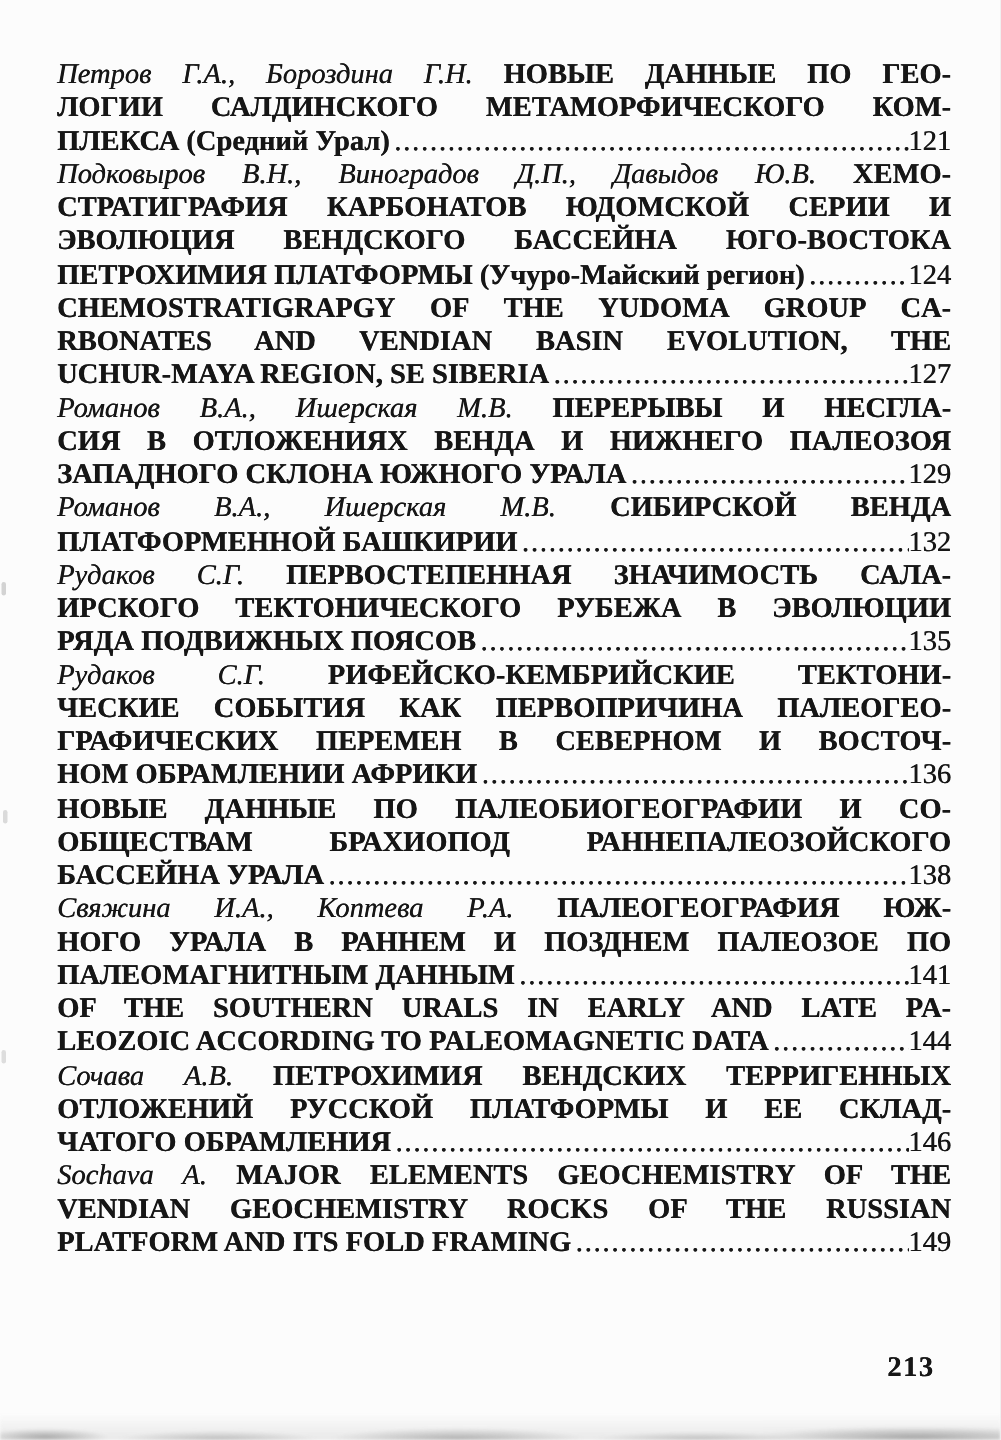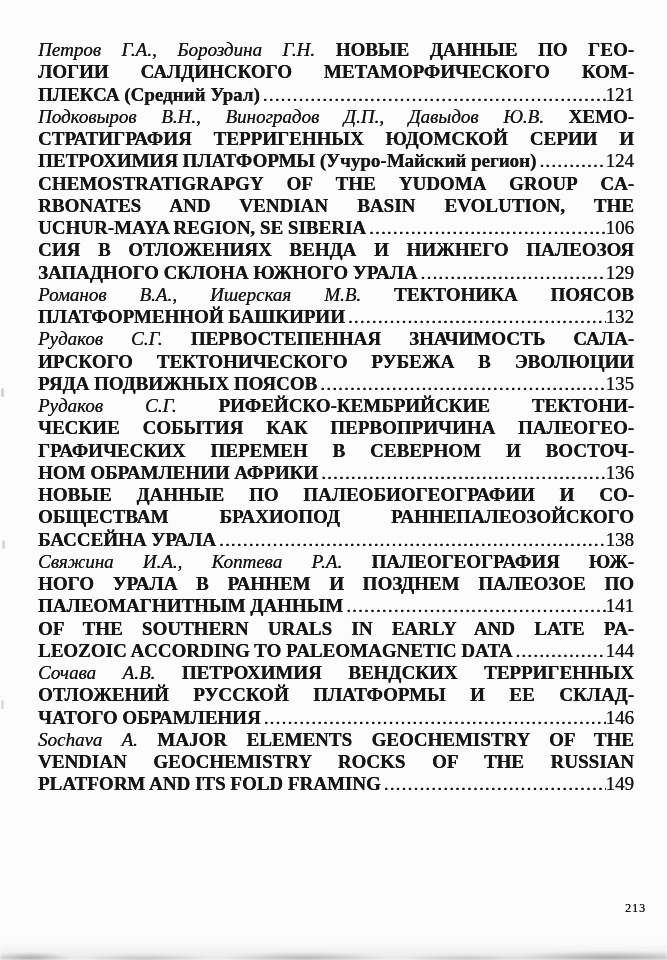--- a/index.html
+++ b/index.html
@@ -67,24 +67,25 @@
   .pn {
     flex: 0 0 auto;
     white-space: nowrap;
     font-weight: normal;
   }
   .i { font-style: italic; font-weight: normal; }
   .b { font-weight: bold; }
   .folio {
     position: absolute;
     top: 901px;
-    right: 21px;
-    font-size: 12px;
+    right: 44px;
+    font-size: 19px;
     letter-spacing: 1px;
     text-shadow: 0.2px 0 0 currentColor;
+    font-weight: bold;
   }
   
   .scan-band {
     position: absolute;
     left: 0;
     bottom: 0;
     width: 100%;
     height: 18px;
     filter: blur(1.2px);
     opacity: .75;
@@ -106,46 +107,48 @@
         <div class="line"><span class="i">Петров Г.А., Бороздина Г.Н.</span><span class="b"> НОВЫЕ ДАННЫЕ ПО ГЕО-</span></div>
         <div class="line"><span class="b">ЛОГИИ САЛДИНСКОГО МЕТАМОРФИЧЕСКОГО КОМ-</span></div>
         <div class="line leader-line">
           <span class="lt"><span class="b">ПЛЕКСА (Средний Урал)</span></span>
           <span class="dots">................................................................................................................................................................</span>
           <span class="pn">121</span>
         </div>
       </div>
       <div class="entry">
         <div class="line"><span class="i">Подковыров В.Н., Виноградов Д.П., Давыдов Ю.В.</span><span class="b"> ХЕМО-</span></div>
-        <div class="line"><span class="b">СТРАТИГРАФИЯ ТЕРРИГЕННЫХ ЮДОМСКОЙ СЕРИИ И</span></div>
+        <div class="line"><span class="b">СТРАТИГРАФИЯ КАРБОНАТОВ ЮДОМСКОЙ СЕРИИ И</span></div>
+        <div class="line"><span class="b">ЭВОЛЮЦИЯ ВЕНДСКОГО БАССЕЙНА ЮГО-ВОСТОКА</span></div>
         <div class="line leader-line">
           <span class="lt"><span class="b">ПЕТРОХИМИЯ ПЛАТФОРМЫ (Учуро-Майский регион)</span></span>
           <span class="dots">................................................................................................................................................................</span>
           <span class="pn">124</span>
         </div>
       </div>
       <div class="entry">
         <div class="line"><span class="b">CHEMOSTRATIGRAPGY OF THE YUDOMA GROUP CA-</span></div>
         <div class="line"><span class="b">RBONATES AND VENDIAN BASIN EVOLUTION, THE</span></div>
         <div class="line leader-line">
           <span class="lt"><span class="b">UCHUR-MAYA REGION, SE SIBERIA</span></span>
           <span class="dots">................................................................................................................................................................</span>
-          <span class="pn">106</span>
-        </div>
-      </div>
-      <div class="entry">
+          <span class="pn">127</span>
+        </div>
+      </div>
+      <div class="entry">
+        <div class="line"><span class="i">Романов В.А., Ишерская М.В.</span><span class="b"> ПЕРЕРЫВЫ И НЕСГЛА-</span></div>
         <div class="line"><span class="b">СИЯ В ОТЛОЖЕНИЯХ ВЕНДА И НИЖНЕГО ПАЛЕОЗОЯ</span></div>
         <div class="line leader-line">
           <span class="lt"><span class="b">ЗАПАДНОГО СКЛОНА ЮЖНОГО УРАЛА</span></span>
           <span class="dots">................................................................................................................................................................</span>
           <span class="pn">129</span>
         </div>
       </div>
       <div class="entry">
-        <div class="line"><span class="i">Романов В.А., Ишерская М.В.</span><span class="b"> ТЕКТОНИКА ПОЯСОВ</span></div>
+        <div class="line"><span class="i">Романов В.А., Ишерская М.В.</span><span class="b"> СИБИРСКОЙ ВЕНДА</span></div>
         <div class="line leader-line">
           <span class="lt"><span class="b">ПЛАТФОРМЕННОЙ БАШКИРИИ</span></span>
           <span class="dots">................................................................................................................................................................</span>
           <span class="pn">132</span>
         </div>
       </div>
       <div class="entry">
         <div class="line"><span class="i">Рудаков С.Г.</span><span class="b"> ПЕРВОСТЕПЕННАЯ ЗНАЧИМОСТЬ САЛА-</span></div>
         <div class="line"><span class="b">ИРСКОГО ТЕКТОНИЧЕСКОГО РУБЕЖА В ЭВОЛЮЦИИ</span></div>
         <div class="line leader-line">

